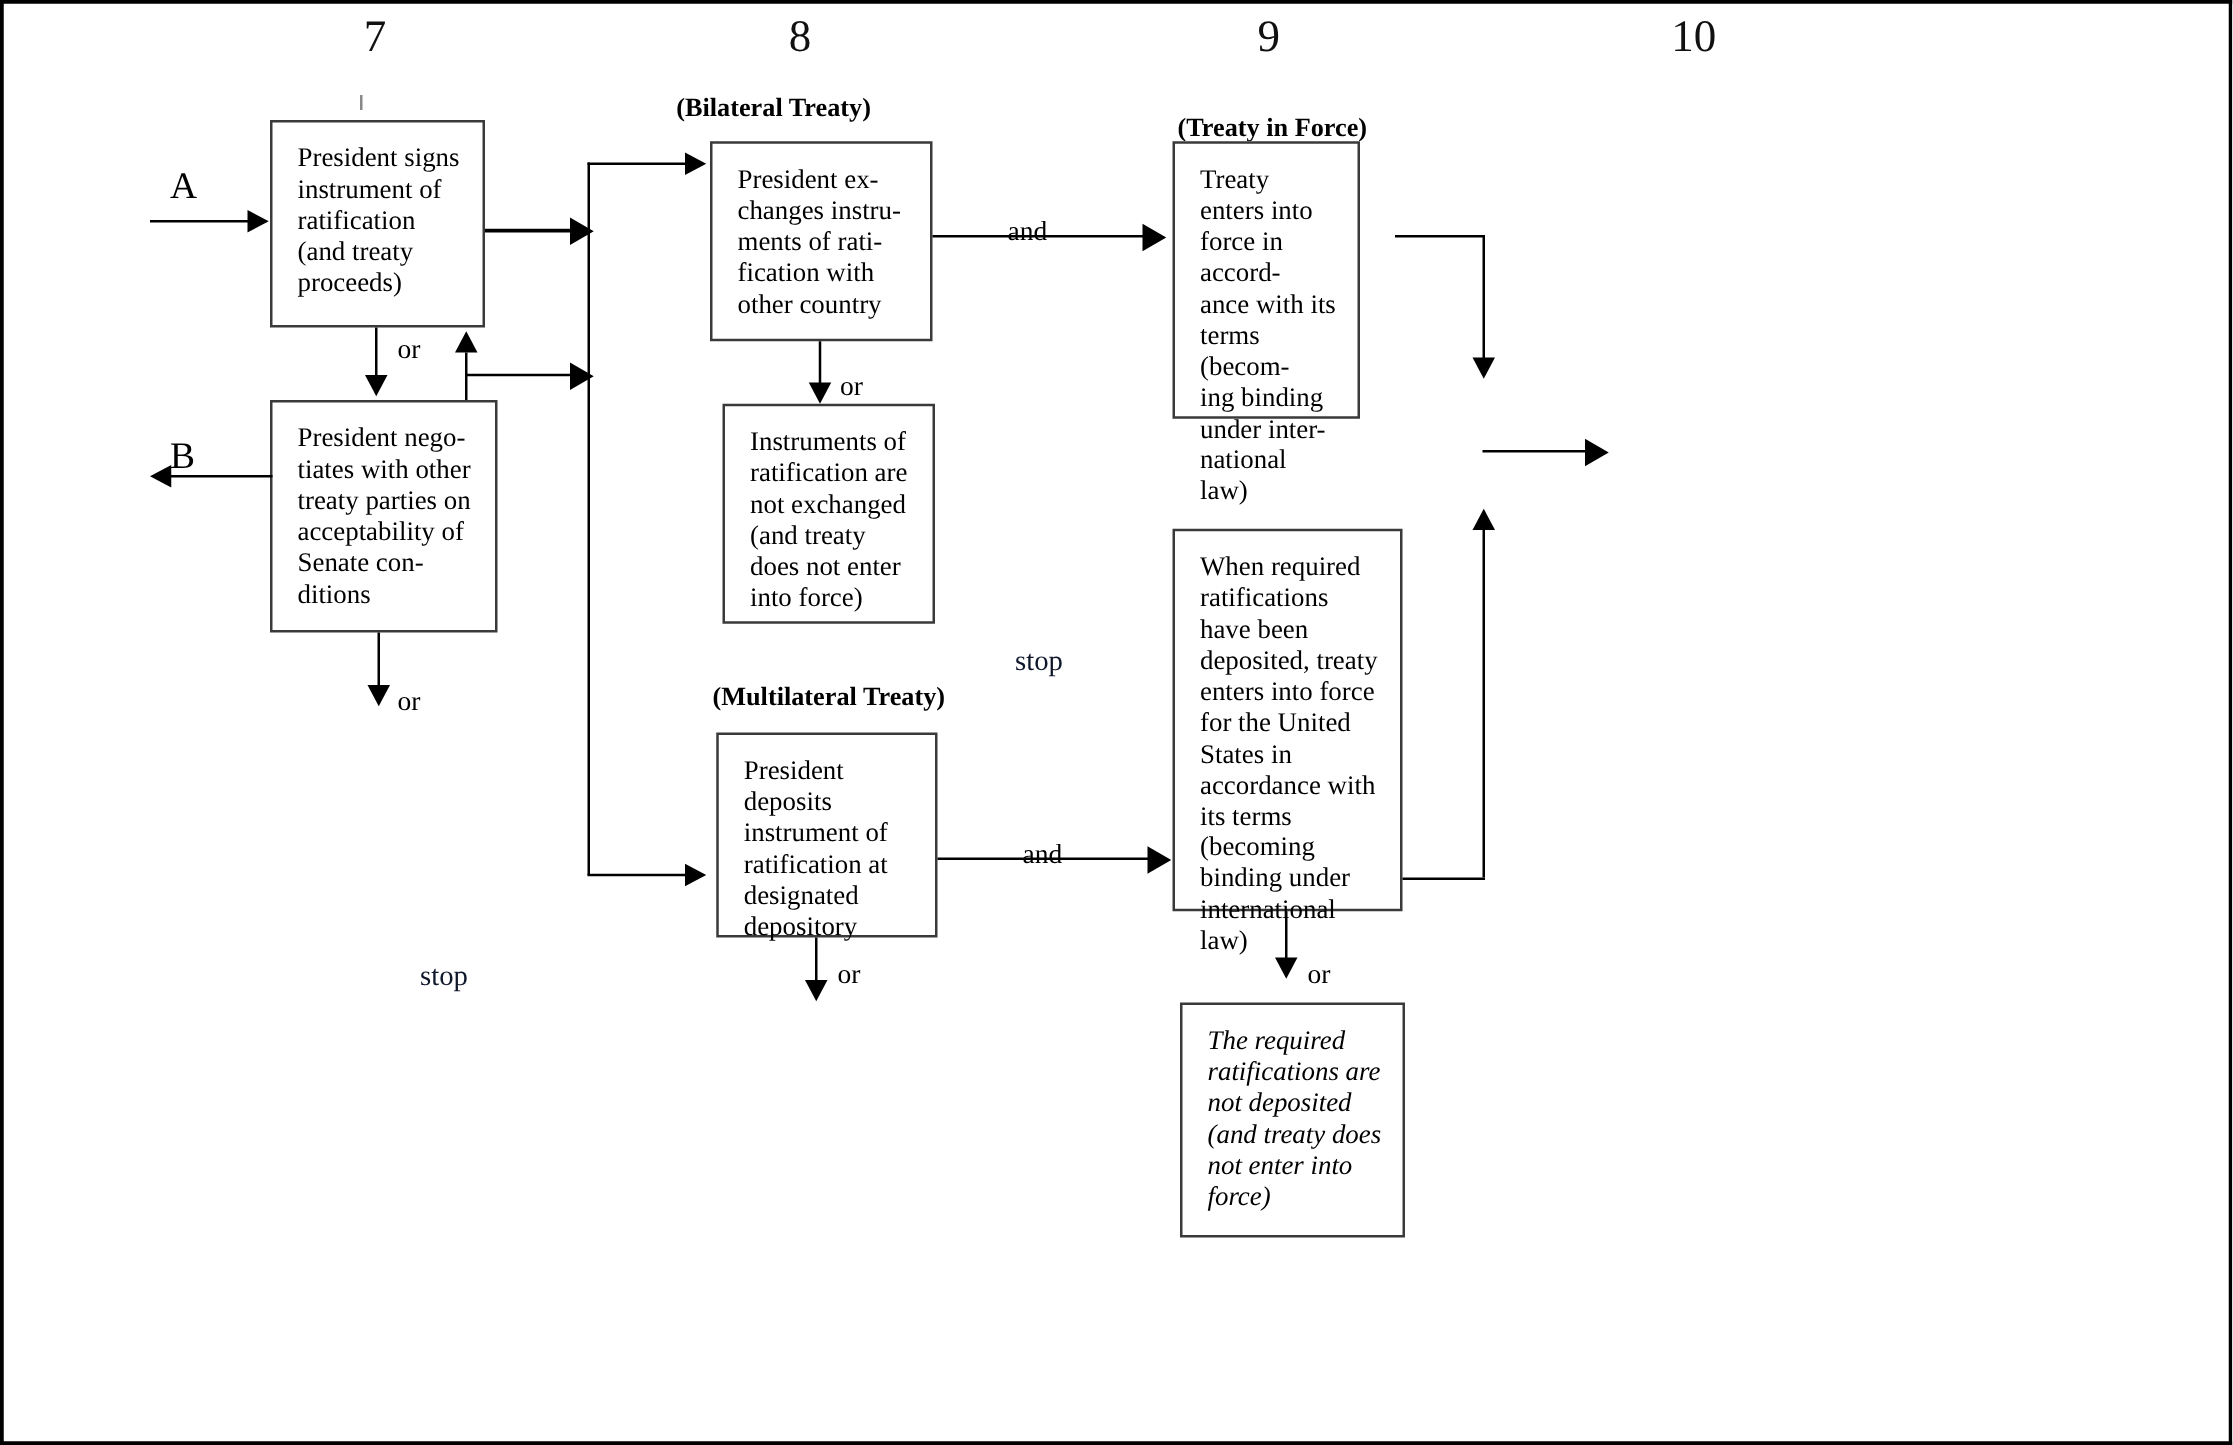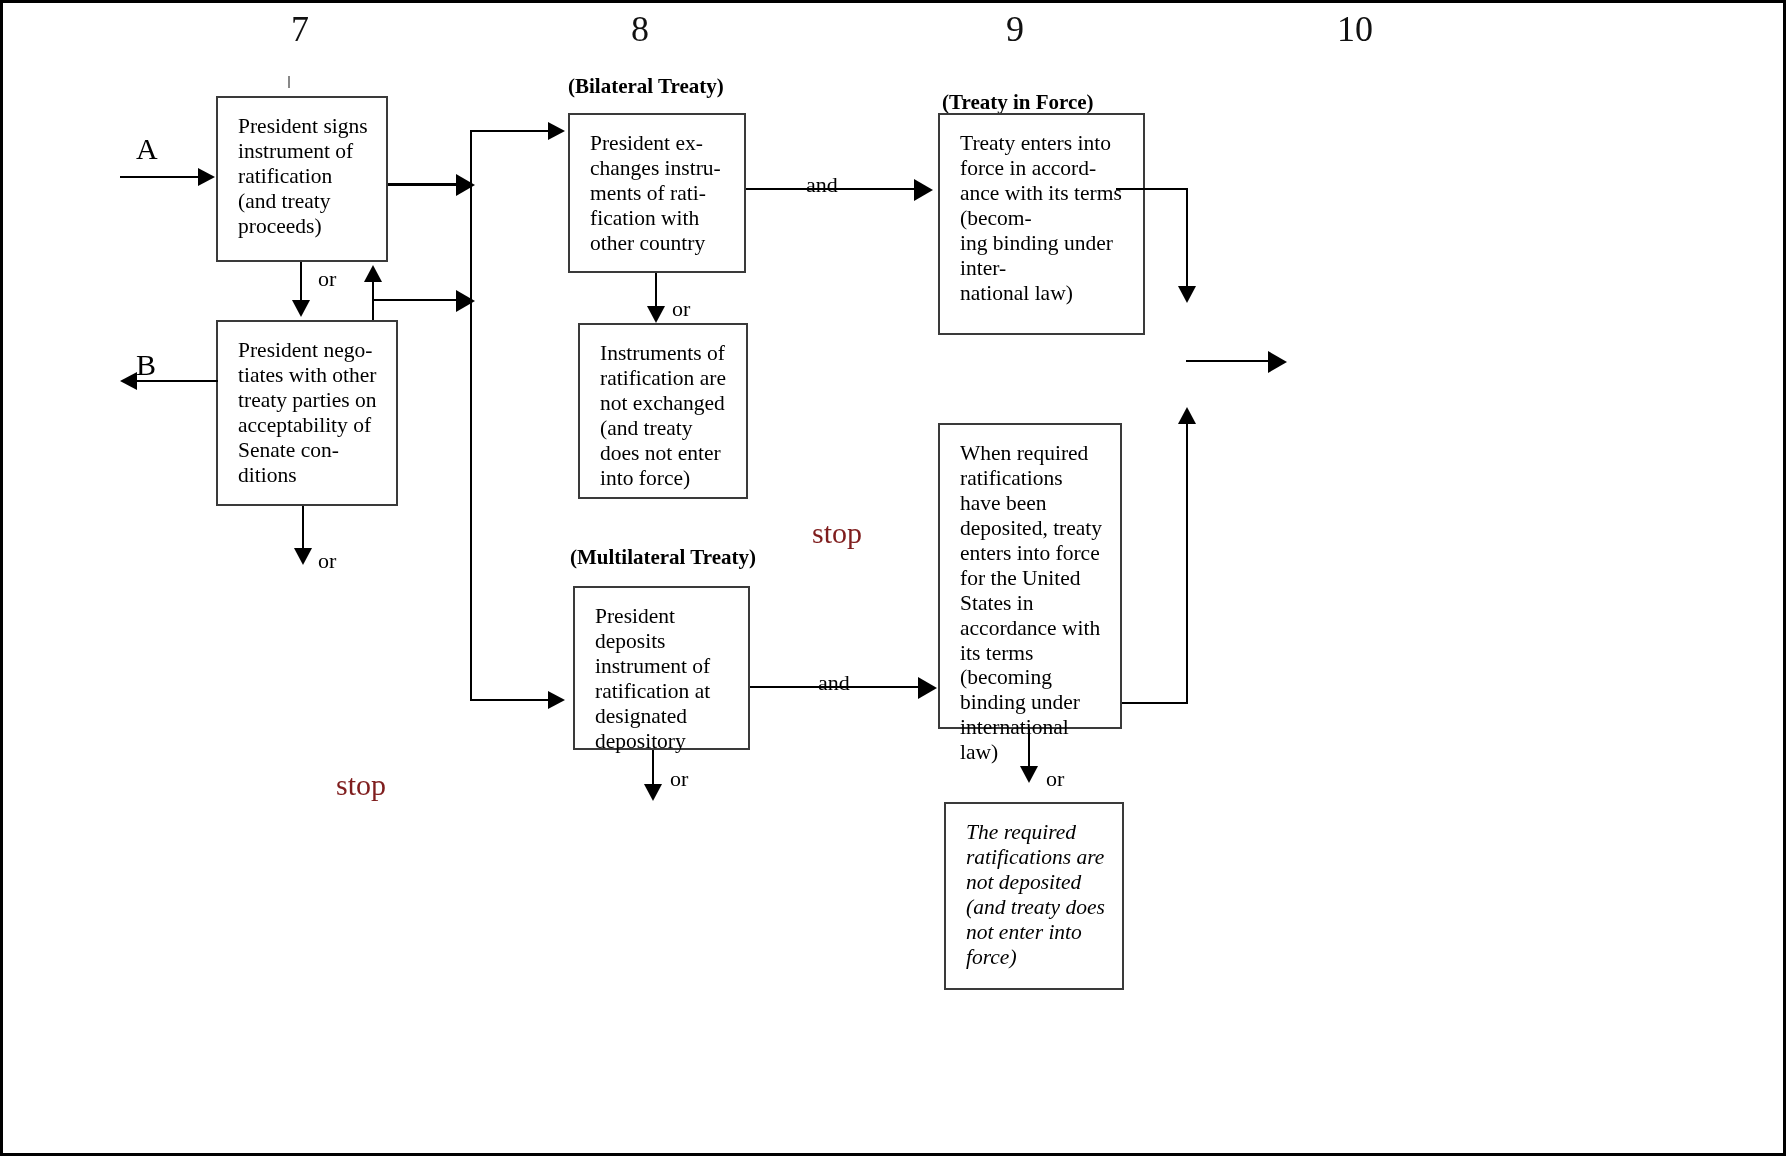--- a/index.html
+++ b/index.html
@@ -91,22 +91,22 @@
 
   .edge-label{
     position:absolute;
     font-size:22px;
     color:#000;
     white-space:nowrap;
     font-family:"Liberation Serif","DejaVu Serif",serif;
   }
   .term-label{
     position:absolute;
-    font-size:30px;
-    color:#7f1d1d;
+    font-size:23px;
+    color:#0f172a;
     white-space:nowrap;
     font-family:"Liberation Serif","DejaVu Serif",serif;
   }
   .io-label{
     position:absolute;
     font-size:30px;
     color:#000;
     font-family:"Liberation Serif","DejaVu Serif",serif;
   }
   .tick{
@@ -121,21 +121,21 @@
   <div class="frame-top"></div>
   <div class="frame-bottom"></div>
   <div class="frame-left"></div>
   <div class="frame-right"></div>
 
   <div class="col-num" style="left:270px;top:8px;width:60px;">7</div>
   <div class="col-num" style="left:610px;top:8px;width:60px;">8</div>
   <div class="col-num" style="left:985px;top:8px;width:60px;">9</div>
   <div class="col-num" style="left:1325px;top:8px;width:60px;">10</div>
 
-  <div class="section-label" style="left:568px;top:74px;">(Bilateral Treaty)</div>
+  <div class="section-label" style="left:541px;top:74px;">(Bilateral Treaty)</div>
   <div class="section-label" style="left:942px;top:74px;margin-top:16px;">(Treaty in Force)</div>
   <div class="section-label" style="left:570px;top:545px;">(Multilateral Treaty)</div>
 
   <div class="tick" style="left:288px;top:76px;"></div>
 
   <div class="io-label" style="left:136px;top:132px;">A</div>
   <div class="io-label" style="left:136px;top:348px;">B</div>
 
   <div class="node" style="left:216px;top:96px;width:172px;height:166px;">
     <span class="txt">President signs instrument of ratification (and treaty proceeds)</span>
@@ -157,21 +157,21 @@
 
   <div class="node" style="left:578px;top:323px;width:170px;height:176px;">
     <span class="txt">Instruments of ratification are not exchanged (and treaty does not enter into force)</span>
   </div>
 
   <div class="node" style="left:573px;top:586px;width:177px;height:164px;">
     <span class="txt">President deposits instrument of ratification at designated depository</span>
   </div>
 
 
-  <div class="node" style="left:938px;top:113px;width:207px;height:222px;">
+  <div class="node" style="left:938px;top:113px;width:150px;height:222px;">
     <span class="txt">Treaty enters into force in accord-
 ance with its terms (becom-
 ing binding under  inter-
 national law)</span>
   </div>
 
   <div class="node" style="left:938px;top:423px;width:184px;height:306px;">
     <span class="txt">When required ratifications have been deposited, treaty enters into force for the United States in accordance with its terms (becoming binding under international law)</span>
   </div>
 

